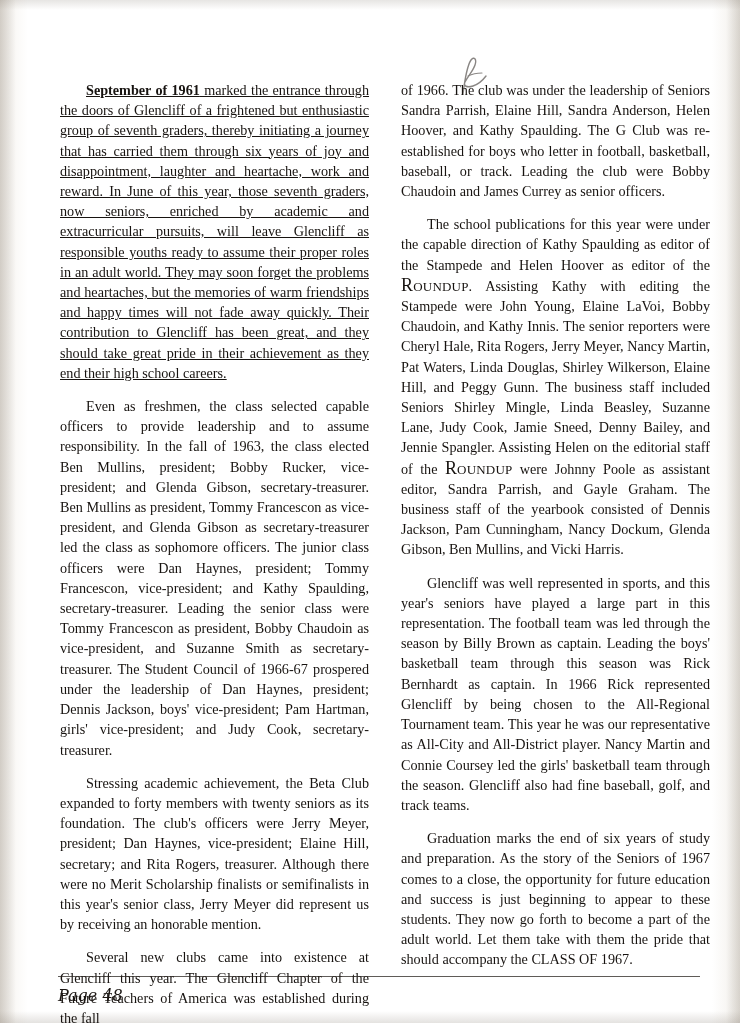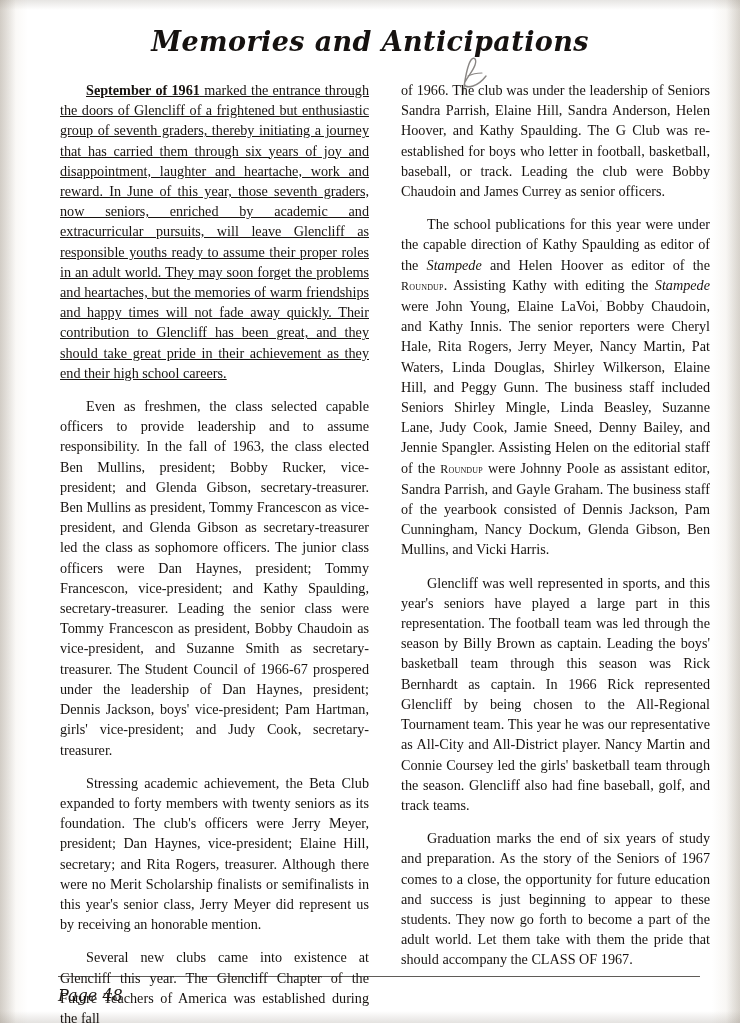--- a/index.html
+++ b/index.html
@@ -51,28 +51,27 @@
   .col p {
     margin: 0 0 13px 0;
     text-indent: 26px;
   }
   .col p.first-par {
     text-indent: 26px;
     text-decoration: underline;
   }
   .sc {
     font-variant: small-caps;
-    font-size: 12px;
+    font-size: 18px;
     letter-spacing: 0.2px;
   }
   .bold-lead {
     font-weight: 700;
   }
   .ital {
-    font-style: italic;
   }
   .footer {
     position: absolute;
     left: 58px;
     bottom: 18px;
     font-family: "DejaVu Serif", serif;
     font-style: italic;
     font-weight: 400;
     font-size: 16px;
     color: #1b1613;
@@ -142,21 +141,20 @@
 </head>
 <body>
 
 <div class="page">
 
   <div class="edge-shadow-left"></div>
   <div class="edge-shadow-right"></div>
   <div class="edge-shadow-top"></div>
   <div class="edge-shadow-bottom"></div>
 
-  <h1 class="page-title">Memories and Anticipations</h1>
 
   <svg class="ink-mark" viewBox="0 0 34 42">
     <path d="M8 38 C10 22, 12 10, 16 4 C19 0, 22 3, 20 9 C18 15, 13 20, 10 26 C8 30, 12 32, 18 30 C24 28, 28 24, 31 20" fill="none" stroke="#2b2520" stroke-width="1.4" stroke-linecap="round"></path>
     <path d="M13 20 C17 18, 22 17, 27 17" fill="none" stroke="#2b2520" stroke-width="1.1" stroke-linecap="round"></path>
   </svg>
 
   <div class="columns">
 
     <div class="col">
       <p class="first-par"><span class="bold-lead"></span><span><span style="font-weight:700">September of 1961</span> marked the entrance through the doors of Glencliff of a frightened but enthusiastic group of seventh graders, thereby initiating a journey that has carried them through six years of joy and disappointment, laughter and heartache, work and reward. In June of this year, those seventh graders, now seniors, enriched by academic and extracurricular pursuits, will leave Glencliff as responsible youths ready to assume their proper roles in an adult world. They may soon forget the problems and heartaches, but the memories of warm friendships and happy times will not fade away quickly. Their contribution to Glencliff has been great, and they should take great pride in their achievement as they end their high school careers.</span></p>

